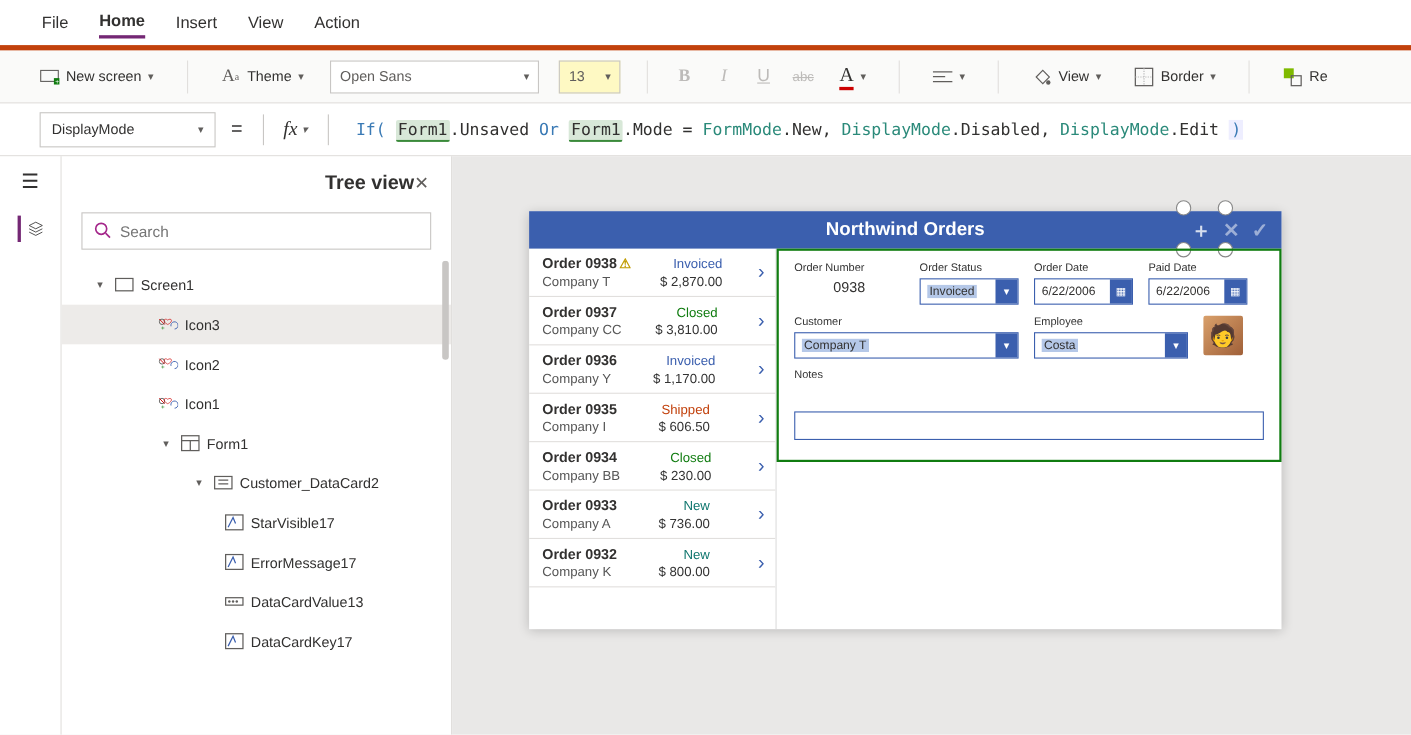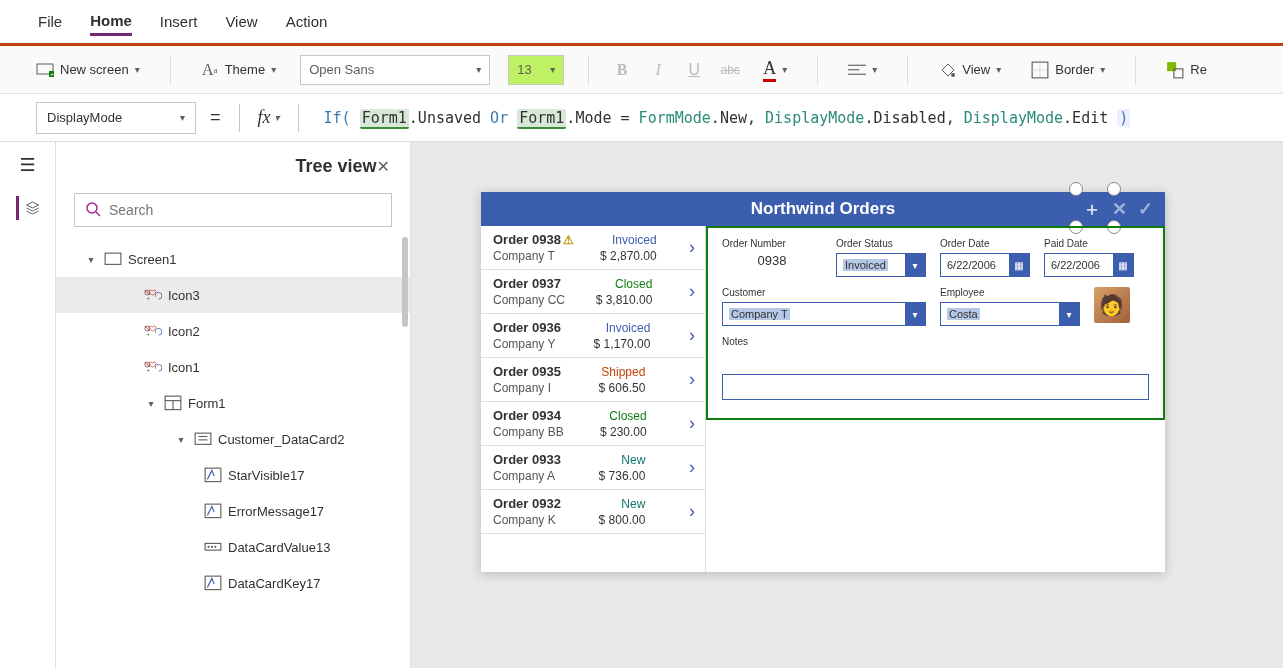--- a/index.html
+++ b/index.html
@@ -1,29 +1,29 @@
 <!DOCTYPE html>
 <html><head>
 <meta charset="utf-8">
 <style>
   * { box-sizing: border-box; margin: 0; padding: 0; }
   body { font-family: "Segoe UI", sans-serif; font-size: 13px; color: #323130; background: #fff; overflow: hidden; width: 1283px; height: 668px; }
 
   
-  .menubar { height: 46px; display: flex; align-items: center; padding: 12px 38px; gap: 28px; border-bottom: 3px solid #c2410c; }
+  .menubar { height: 46px; display: flex; align-items: center; padding: 12px 38px; gap: 28px; border-bottom: 5px solid #c2410c; }
   .menubar span { font-size: 15px; color: #323130; cursor: pointer; }
   .menubar .active { font-weight: 600; border-bottom: 3px solid #742774; padding-bottom: 4px; margin-top: 4px; }
 
   
   .ribbon { height: 48px; display: flex; align-items: center; padding: 0 30px; gap: 18px; border-bottom: 1px solid #e1dfdd; background: #fafaf9; }
   .ribbon-sep { width: 1px; height: 30px; background: #e1dfdd; margin: 0 6px; }
   .ribbon-btn { display: flex; align-items: center; gap: 6px; padding: 4px 6px; cursor: pointer; }
   .chev { font-size: 10px; color: #605e5c; }
   .font-select { border: 1px solid #c8c6c4; background: #fff; padding: 4px 8px; width: 190px; height: 30px; color: #605e5c; display:flex; align-items:center; justify-content:space-between;}
-  .size-select { border: 1px solid #c8c6c4; background: #bef264; padding: 4px 8px; width: 56px; height: 30px; color: #605e5c; display:flex; align-items:center; justify-content:space-between;}
+  .size-select { border: 1px solid #c8c6c4; background: #fef9c3; padding: 4px 8px; width: 56px; height: 30px; color: #605e5c; display:flex; align-items:center; justify-content:space-between;}
   .ribbon-icon { width: 18px; height: 18px; display:inline-flex; align-items:center; justify-content:center; color:#605e5c; font-size:16px;}
   .strike { text-decoration: line-through; }
 
   
   .formulabar { height: 48px; display: flex; align-items: center; padding: 0 36px; gap: 14px; border-bottom: 1px solid #e1dfdd; }
   .prop-select { border: 1px solid #c8c6c4; background: #fff; padding: 4px 10px; width: 160px; height: 32px; display:flex; align-items:center; justify-content:space-between; }
   .eq { font-size: 18px; }
   .fx { font-style: italic; font-family: serif; font-size: 18px; display:flex; align-items:center; gap:4px;}
   .fx-sep { width:1px; height:28px; background:#c8c6c4; margin:0 4px; }
   .formula { font-family: Consolas, monospace; font-size: 15px; flex:1; white-space:nowrap; overflow:hidden; padding:4px 6px; border:1px solid transparent;}

